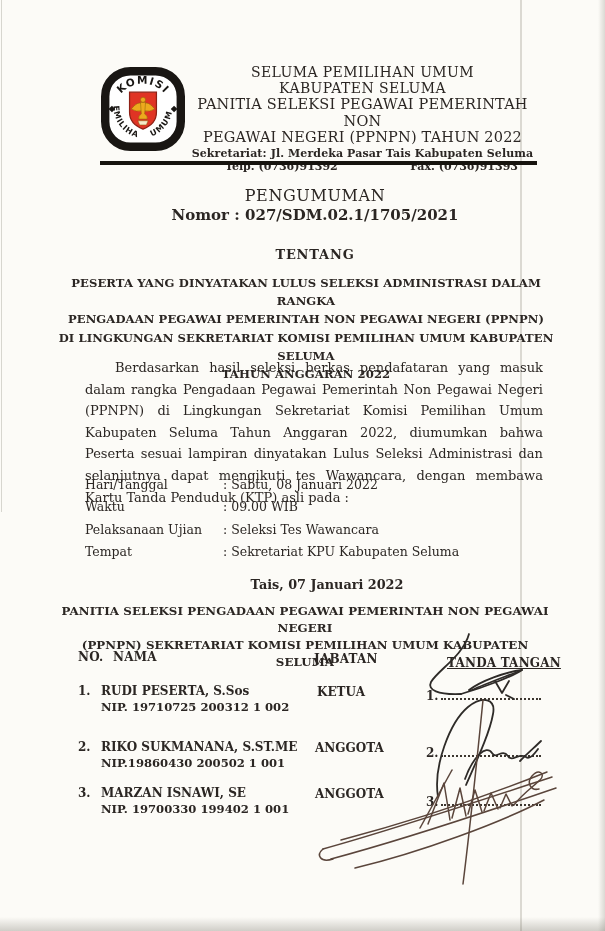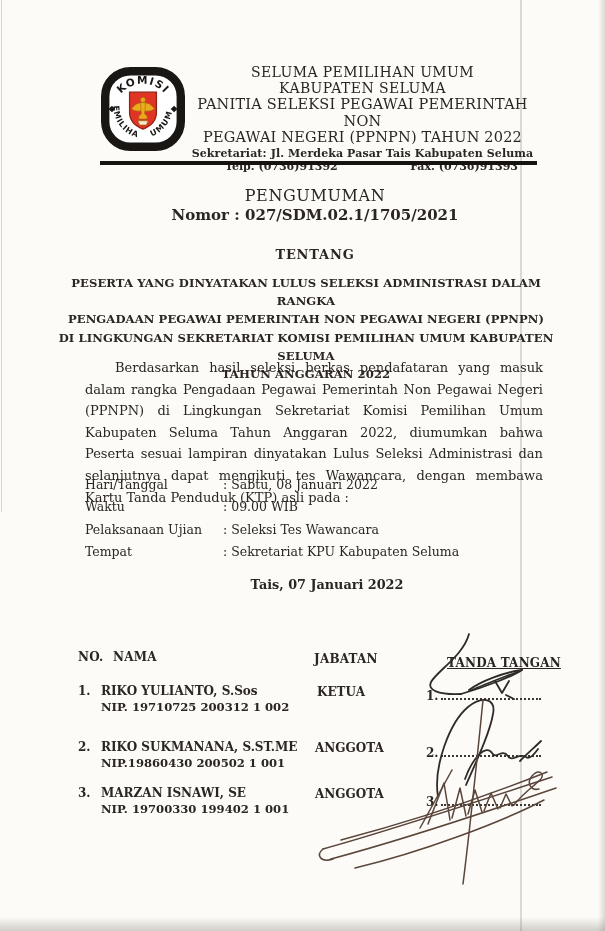--- a/index.html
+++ b/index.html
@@ -122,29 +122,33 @@
       <span class="val">: Seleksi Tes Wawancara</span>
     </div>
     <div class="row">
       <span class="lbl">Tempat</span>
       <span class="val">: Sekretariat KPU Kabupaten Seluma</span>
     </div>
   </div>
 
   <div class="abs place-date">Tais, 07 Januari 2022</div>
 
+  <div class="abs committee">
+    <div>PANITIA SELEKSI PENGADAAN PEGAWAI PEMERINTAH NON PEGAWAI NEGERI</div>
+    <div>(PPNPN) SEKRETARIAT KOMISI PEMILIHAN UMUM KABUPATEN SELUMA</div>
+  </div>
 
   <div class="abs th" style="left:78px;top:650px;">NO.</div>
   <div class="abs th" style="left:113px;top:650px;">NAMA</div>
   <div class="abs th" style="left:314px;top:652px;">JABATAN</div>
   <div class="abs th" style="left:447px;top:656px;text-decoration:underline;">TANDA TANGAN</div>
 
   <div class="abs cell-name" style="left:78px;top:683px;">1.</div>
   <div class="abs" style="left:101px;top:683px;">
-    <div class="cell-name">RIKO YULIANTO, S.Sos</div>
+    <div class="cell-name">RUDI PESERTA, S.Sos</div>
     <div class="cell-nip">NIP. 19710725 200312 1 002</div>
   </div>
   <div class="abs cell-pos" style="left:315px;top:685px;">KETUA</div>
   <div class="abs sigline" style="left:426px;top:688px;">
     <span>1.</span><span class="dotline"></span>
   </div>
 
   <div class="abs cell-name" style="left:78px;top:739px;">2.</div>
   <div class="abs" style="left:101px;top:739px;">
     <div class="cell-name">RIKO SUKMANANA, S.ST.ME</div>

